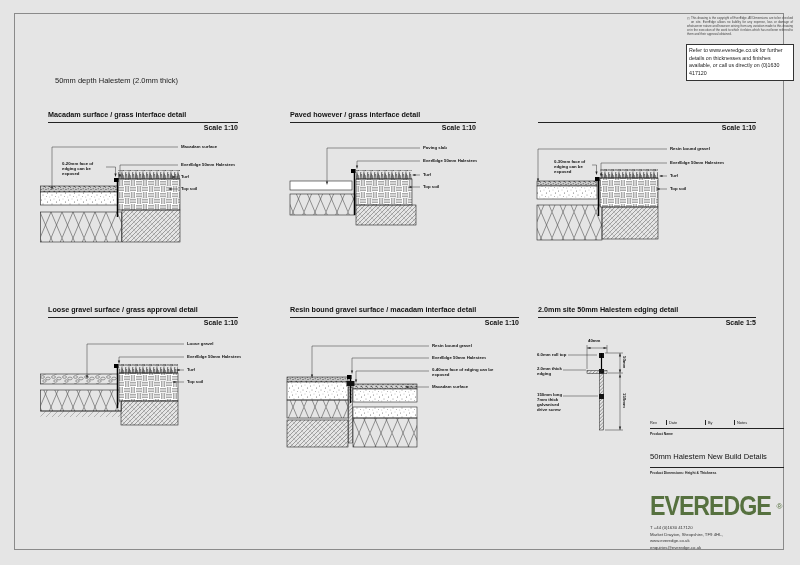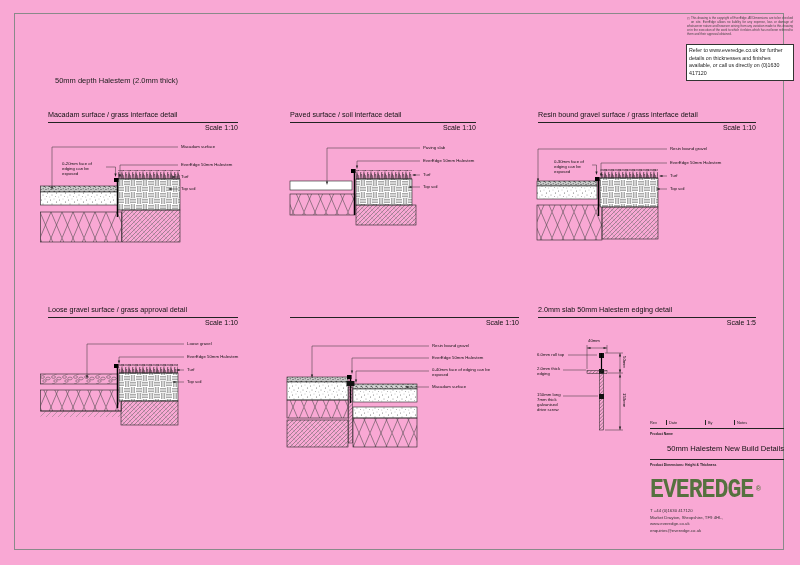--- a/index.html
+++ b/index.html
@@ -1,43 +1,43 @@
 <!DOCTYPE html>
 <html><head>
 <meta charset="utf-8">
 <style>
   html,body{margin:0;padding:0;background:#fff;}
-  .sheet{position:relative;width:800px;height:565px;background:#f9a8d4;overflow:hidden;
+  .sheet{position:relative;width:800px;height:565px;background:#e5e5e5;overflow:hidden;
          font-family:"Liberation Sans",sans-serif;color:#1a1a1a;}
   .frame{position:absolute;left:14px;top:13px;width:770px;height:537px;
          border:1.5px solid #8a8a8a;box-sizing:border-box;}
   .fineprint{position:absolute;left:687px;top:16px;width:106px;font-size:3px;
              line-height:1.35;color:#444;text-align:justify;}
   .fineprint .cp{float:left;font-size:4px;margin-right:1px;}
   .infobox{position:absolute;left:686px;top:44px;width:102px;border:0.8px solid #333;
            padding:2px 2px;font-size:5.3px;line-height:1.45;color:#222;background:#fff;}
   .subtitle{position:absolute;left:55px;top:76px;font-size:7.5px;color:#222;}
-  .panel{position:absolute;}
+  .panel{position:absolute;font-weight:bold;}
   .phead{position:absolute;left:8px;top:2px;height:12px;border-bottom:0.9px solid #222;}
   .ptxt{font-size:7.2px;white-space:nowrap;color:#111;}
   .pscale{position:absolute;right:0;top:14px;font-size:7px;color:#111;}
   .draw{position:absolute;left:0;top:0;}
   .lbl{position:absolute;font-size:4.3px;line-height:1.18;color:#111;white-space:pre-line;}
   .dimh{position:absolute;font-size:4.3px;color:#111;}
   .dimv{position:absolute;font-size:4.3px;color:#111;writing-mode:vertical-rl;}
   .tblock{position:absolute;left:650px;top:420px;width:134px;}
   .revrow{display:flex;font-size:3.9px;color:#222;padding-bottom:3px;border-bottom:0.9px solid #222;}
   .revrow span{display:block;}
   .rv-rev{width:16px;}
   .rv-date{width:36px;border-left:0.7px solid #222;padding-left:2px;}
   .rv-by{width:26px;border-left:0.7px solid #222;padding-left:2px;}
   .rv-notes{flex:1;border-left:0.7px solid #222;padding-left:2px;}
   .tb-lab{font-size:3.4px;font-weight:bold;color:#222;margin-top:3px;}
-  .tb-val{font-size:7.6px;color:#111;margin-top:8px;padding-bottom:6px;border-bottom:0.9px solid #222;text-align:right;}
-  .brandrow{margin-top:8px;white-space:nowrap;font-family:Liberation Mono, monospace;}
+  .tb-val{font-size:7.6px;color:#111;margin-top:16px;padding-bottom:6px;border-bottom:0.9px solid #222;}
+  .brandrow{margin-top:16px;white-space:nowrap;}
   .brand{display:inline-block;font-size:27px;font-weight:bold;letter-spacing:-1.2px;
          transform:scaleX(0.86);transform-origin:left center;color:#56713f;}
   .reg{display:inline-block;font-size:8px;color:#56713f;vertical-align:6px;margin-left:-14px;}
   .contact{font-size:4.3px;line-height:1.55;color:#333;margin-top:3px;}
 </style>
 </head>
 <body>
 
 <svg width="0" height="0" style="position:absolute">
 <defs>
@@ -133,21 +133,21 @@
     <div class="lbl" style="left:141px;top:54px">EverEdge 50mm Halestem</div>
     <div class="lbl" style="left:141px;top:66px">Turf</div>
     <div class="lbl" style="left:141px;top:78px">Top soil</div>
     <div class="lbl" style="left:22px;top:53px">0-20mm face of
 edging can be
 exposed</div>
   </div>
 
   <div class="panel" style="left:282px;top:108px;width:225px;height:170px">
     <div class="phead" style="width:186px">
-      <div class="ptxt">Paved surface / soil interface detail</div>
+      <div class="ptxt">Paved however / grass interface detail</div>
       <div class="pscale">Scale 1:10</div>
     </div>
     <svg class="draw" width="225" height="170" viewBox="0 0 225 170">
       <g stroke="#222" stroke-width="0.6" fill="none">
         <rect x="8" y="73" width="62" height="9" fill="#fff"></rect>
         <rect x="8" y="86" width="65" height="21" fill="url(#subb)"></rect>
         <rect x="74" y="71" width="56" height="26" fill="url(#baskP)"></rect>
         <rect x="74" y="97" width="60" height="20" fill="url(#herrP)"></rect>
         <rect x="74" y="62" width="56" height="9" fill="url(#grassP)" stroke="none"></rect>
         <line x1="74" y1="71" x2="130" y2="71"></line>
@@ -168,21 +168,20 @@
       </g>
     </svg>
     <div class="lbl" style="left:141px;top:37px">Paving slab</div>
     <div class="lbl" style="left:141px;top:50px">EverEdge 50mm Halestem</div>
     <div class="lbl" style="left:141px;top:64px">Turf</div>
     <div class="lbl" style="left:141px;top:76px">Top soil</div>
   </div>
 
   <div class="panel" style="left:530px;top:108px;width:232px;height:170px">
     <div class="phead" style="width:218px">
-      <div class="ptxt">Resin bound gravel surface / grass interface detail</div>
       <div class="pscale">Scale 1:10</div>
     </div>
     <svg class="draw" width="232" height="170" viewBox="0 0 232 170">
       <g stroke="#222" stroke-width="0.6" fill="none">
         <rect x="7" y="73" width="60" height="5" fill="url(#stipD)"></rect>
         <rect x="7" y="78" width="60" height="13" fill="url(#stipL)"></rect>
         <rect x="7" y="97" width="65" height="35" fill="url(#subb)"></rect>
         <rect x="70" y="70" width="58" height="29" fill="url(#baskP)"></rect>
         <rect x="72" y="99" width="56" height="32" fill="url(#herrP)"></rect>
         <rect x="70" y="61" width="58" height="9" fill="url(#grassP)" stroke="none"></rect>
@@ -246,20 +245,21 @@
       </g>
     </svg>
     <div class="lbl" style="left:147px;top:38px">Loose gravel</div>
     <div class="lbl" style="left:147px;top:51px">EverEdge 50mm Halestem</div>
     <div class="lbl" style="left:147px;top:64px">Turf</div>
     <div class="lbl" style="left:147px;top:76px">Top soil</div>
   </div>
 
   <div class="panel" style="left:282px;top:303px;width:240px;height:170px">
     <div class="phead" style="width:229px">
+      <div class="ptxt">Resin bound gravel surface / macadam interface detail</div>
       <div class="pscale">Scale 1:10</div>
     </div>
     <svg class="draw" width="240" height="170" viewBox="0 0 240 170">
       <g stroke="#222" stroke-width="0.6" fill="none">
         <rect x="5" y="74" width="61" height="5" fill="url(#stipD)"></rect>
         <rect x="5" y="79" width="61" height="18" fill="url(#stipL)"></rect>
         <rect x="5" y="97" width="61" height="18" fill="url(#subb)"></rect>
         <rect x="5" y="117" width="61" height="27" fill="url(#herrP)"></rect>
         <rect x="71" y="81" width="64" height="5" fill="url(#stipD)"></rect>
         <rect x="71" y="86" width="64" height="13" fill="url(#stipL)"></rect>
@@ -285,21 +285,21 @@
     </svg>
     <div class="lbl" style="left:150px;top:40px">Resin bound gravel</div>
     <div class="lbl" style="left:150px;top:52px">EverEdge 50mm Halestem</div>
     <div class="lbl" style="left:150px;top:64px">0-40mm face of edging can be
 exposed</div>
     <div class="lbl" style="left:150px;top:81px">Macadam surface</div>
   </div>
 
   <div class="panel" style="left:530px;top:303px;width:240px;height:170px">
     <div class="phead" style="width:218px">
-      <div class="ptxt">2.0mm slab 50mm Halestem edging detail</div>
+      <div class="ptxt">2.0mm site 50mm Halestem edging detail</div>
       <div class="pscale">Scale 1:5</div>
     </div>
     <svg class="draw" width="240" height="170" viewBox="0 0 240 170">
       <rect x="69" y="50" width="5" height="5" fill="#111"></rect>
       <line x1="71.5" y1="50" x2="71.5" y2="70" stroke="#000" stroke-width="1.2"></line>
       <rect x="69" y="66" width="5" height="4.5" fill="#111"></rect>
       <rect x="57" y="67.5" width="20" height="3" fill="url(#scrH)" stroke="#222" stroke-width="0.5"></rect>
       <rect x="69.5" y="70.5" width="4" height="56.5" fill="url(#scrH)" stroke="#222" stroke-width="0.5"></rect>
       <rect x="69" y="91" width="5" height="5" fill="#111"></rect>
       <g stroke="#333" stroke-width="0.5" fill="none">

